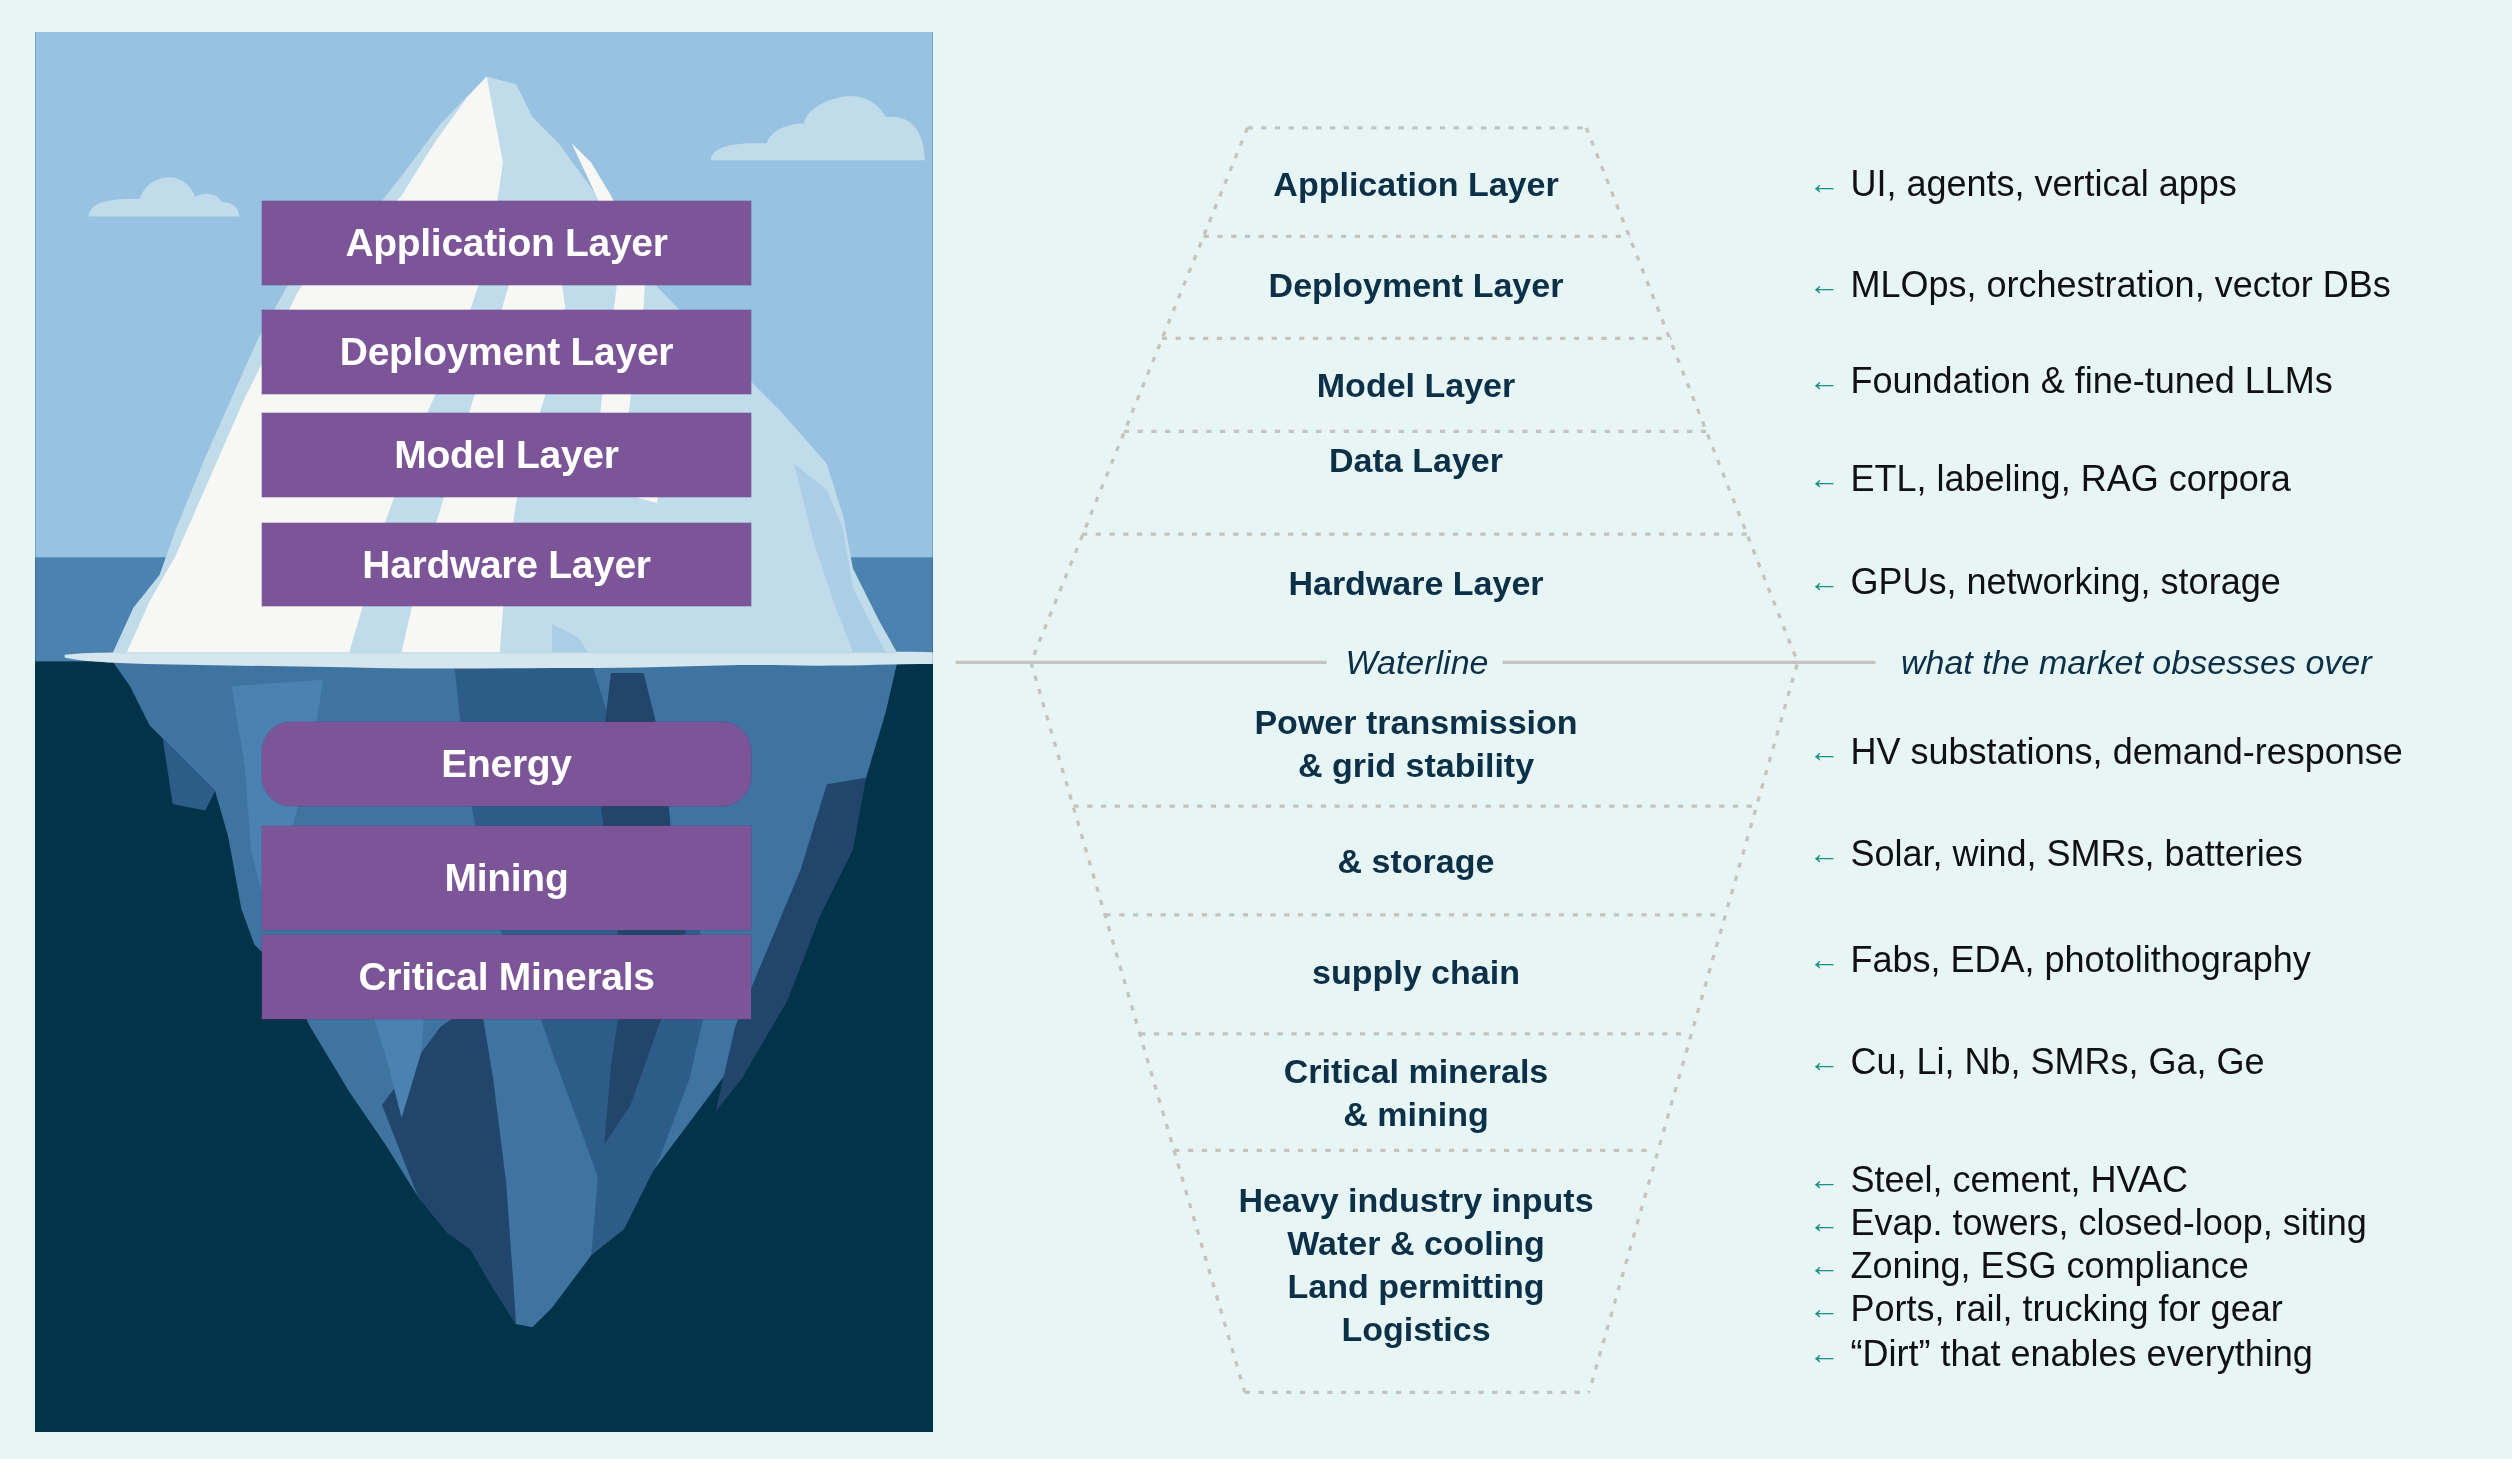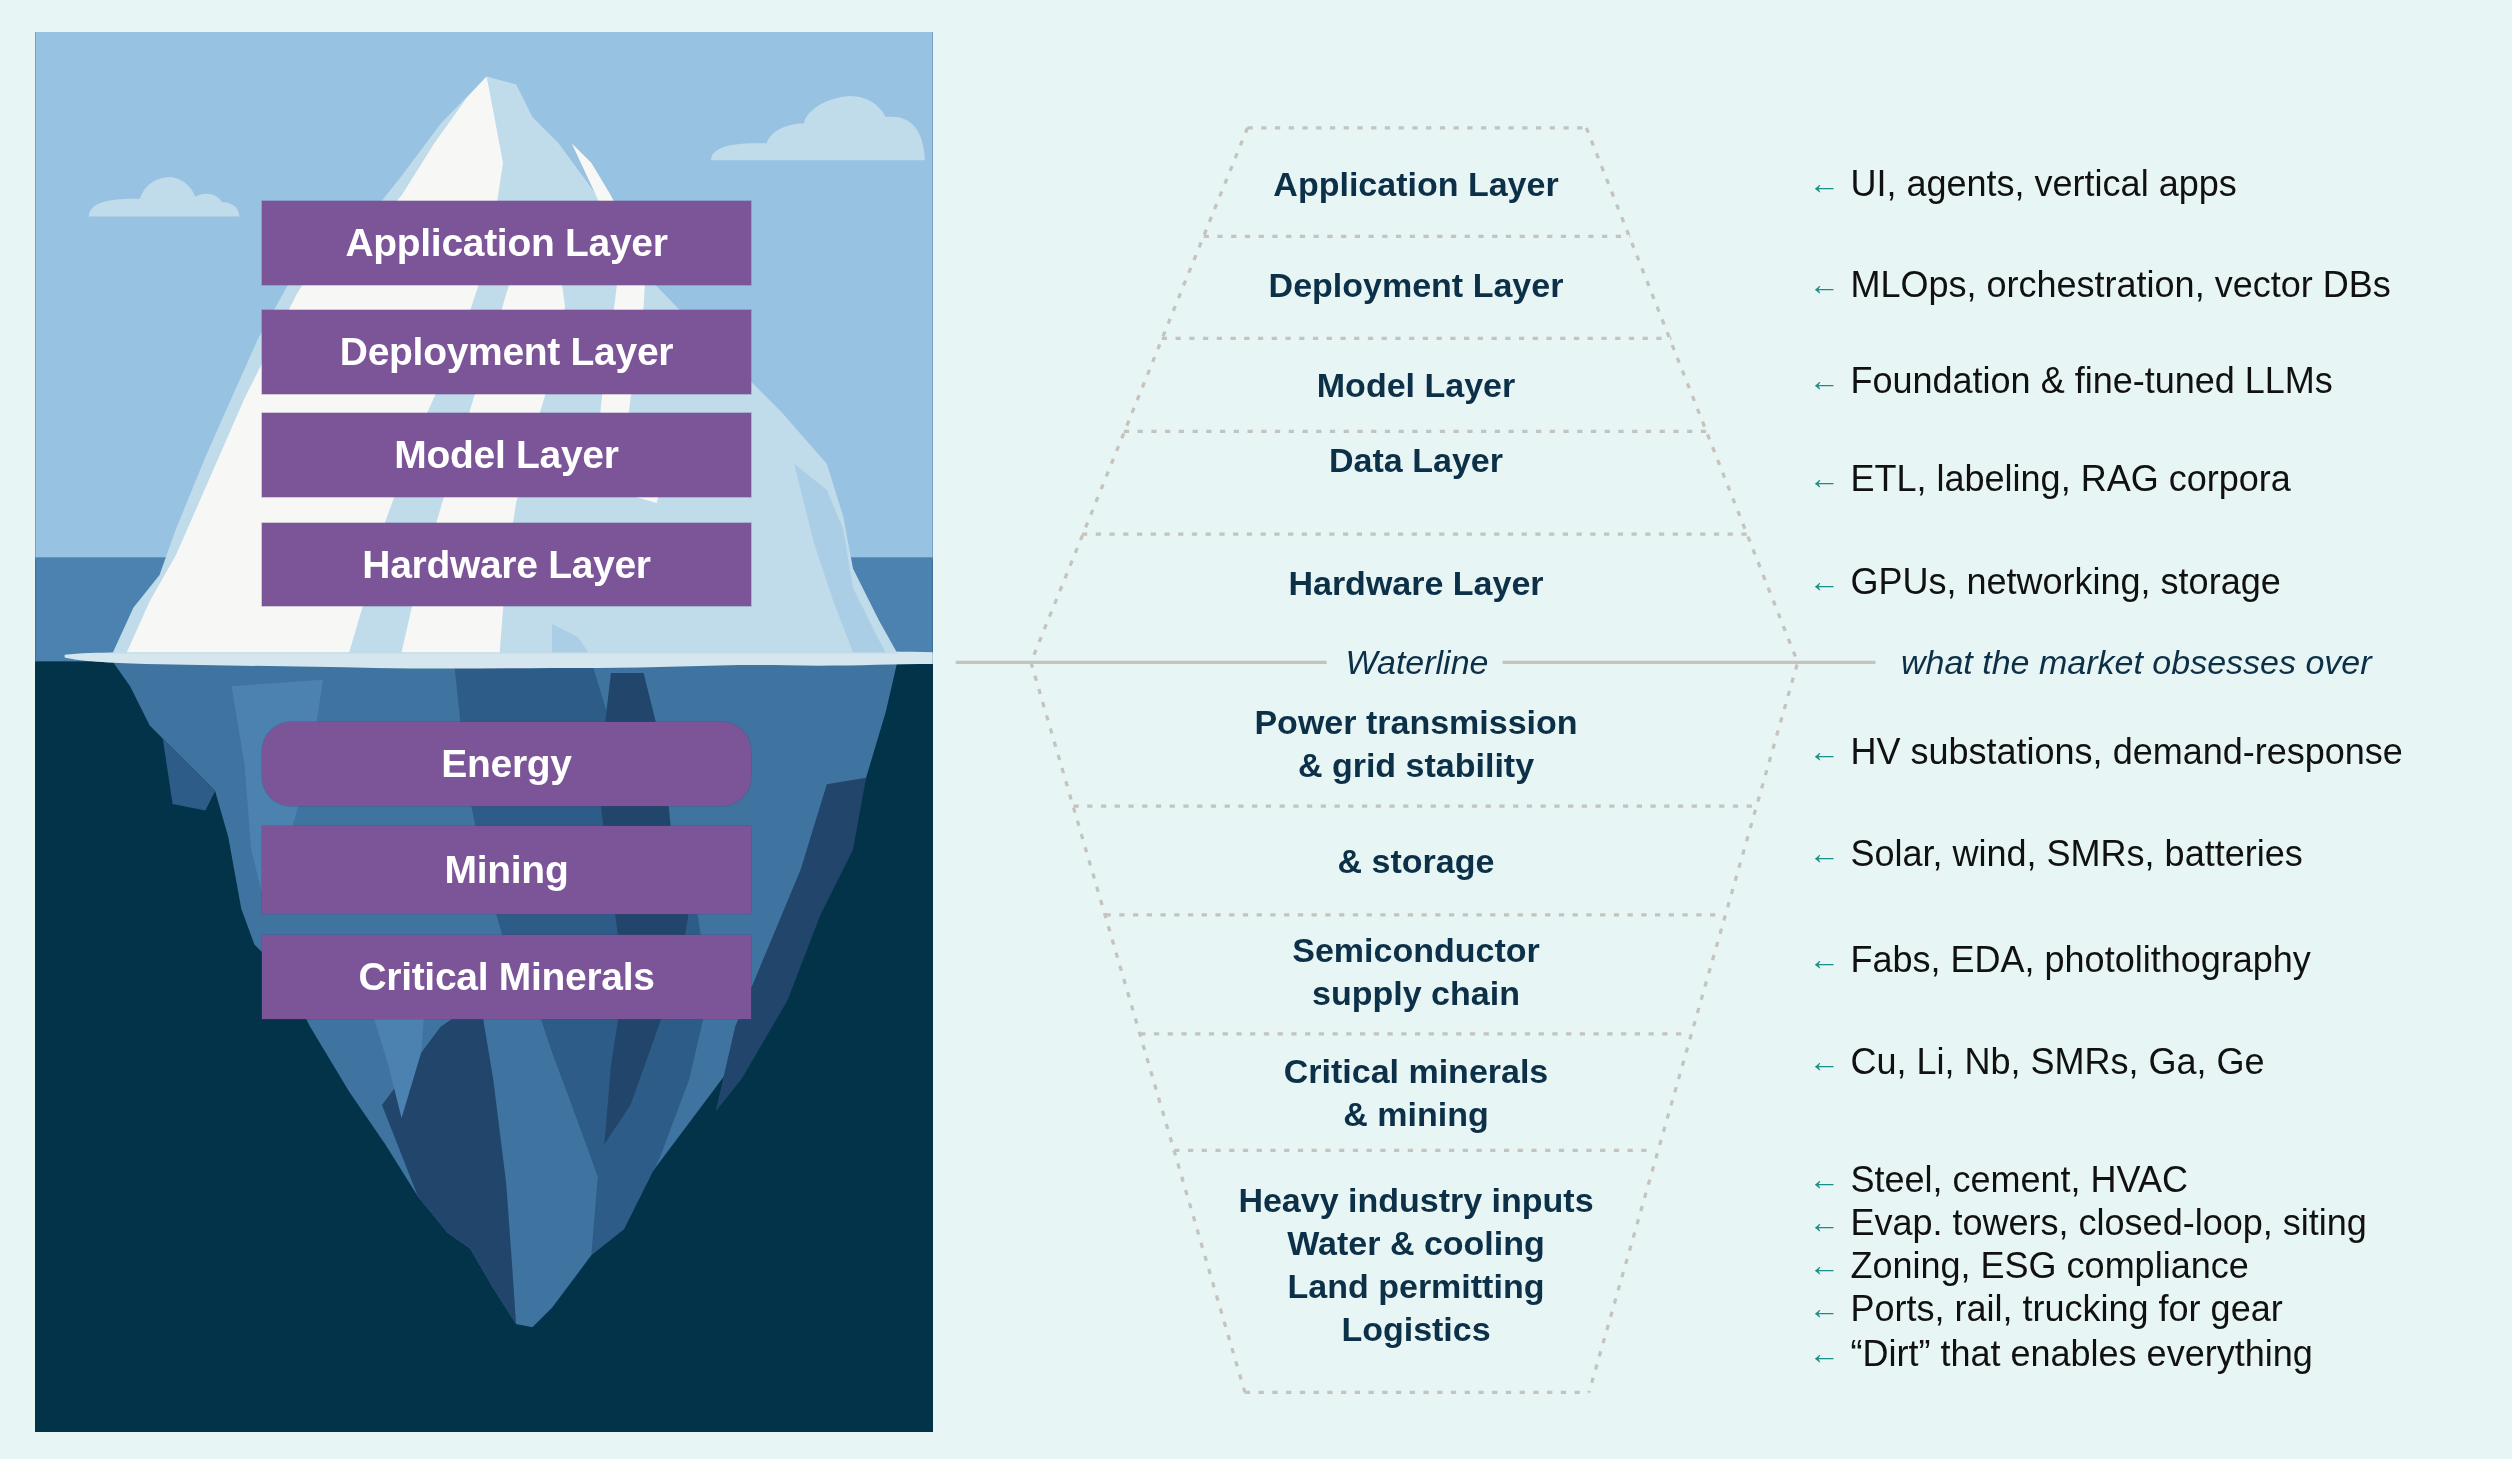--- a/index.html
+++ b/index.html
@@ -84,21 +84,21 @@
       <path fill="#98C2E1" opacity="0.55" d="M1160 660 L1210 700 L1235 760 L1250 850 L1290 930 L1300 948 L1250 948 L1220 870 L1190 780 Z"></path>
       <path fill="#98C2E1" opacity="0.55" d="M790 905 L830 925 L845 948 L790 948 Z"></path>
     </g>
   </svg>
 
   <div class="ice-label" style="top:169px;height:84px;">Application Layer</div>
   <div class="ice-label" style="top:278px;height:84px;">Deployment Layer</div>
   <div class="ice-label" style="top:381px;height:84px;">Model Layer</div>
   <div class="ice-label" style="top:491px;height:83px;">Hardware Layer</div>
   <div class="ice-label" style="top:690px;height:84px;border-radius:29px;">Energy</div>
-  <div class="ice-label" style="top:794px;height:88px;">Mining</div>
+  <div class="ice-label" style="top:794px;height:104px;">Mining</div>
   <div class="ice-label" style="top:903px;height:84px;">Critical Minerals</div>
 </div>
 
 <svg class="diagram-svg" width="2512" height="1460" viewBox="0 0 3840 2231">
   <g fill="none" stroke="#C4C4BC" stroke-width="5" stroke-dasharray="8 13">
 
     <polyline points="1907,195 1576,1012 1903,2128"></polyline>
     <polyline points="2425,195 2748,1012 2429,2128"></polyline>
     <line x1="1907" y1="195" x2="2425" y2="195"></line>
     <line x1="1903" y1="2128" x2="2429" y2="2128"></line>
@@ -130,21 +130,20 @@
 <div class="market-label">what the market obsesses over</div>
 
 <div class="mid-label" style="top:744px;">
   <div>Power transmission</div>
   <div>&amp; grid stability</div>
 </div>
 <div class="mid-label" style="top:861px;">
   <div>&amp; storage</div>
 </div>
 <div class="mid-label" style="top:972px;">
-  <div>Semiconductor</div>
   <div>supply chain</div>
 </div>
 <div class="mid-label" style="top:1093px;">
   <div>Critical minerals</div>
   <div>&amp; mining</div>
 </div>
 <div class="mid-label" style="top:1265px;">
   <div>Heavy industry inputs</div>
   <div>Water &amp; cooling</div>
   <div>Land permitting</div>

